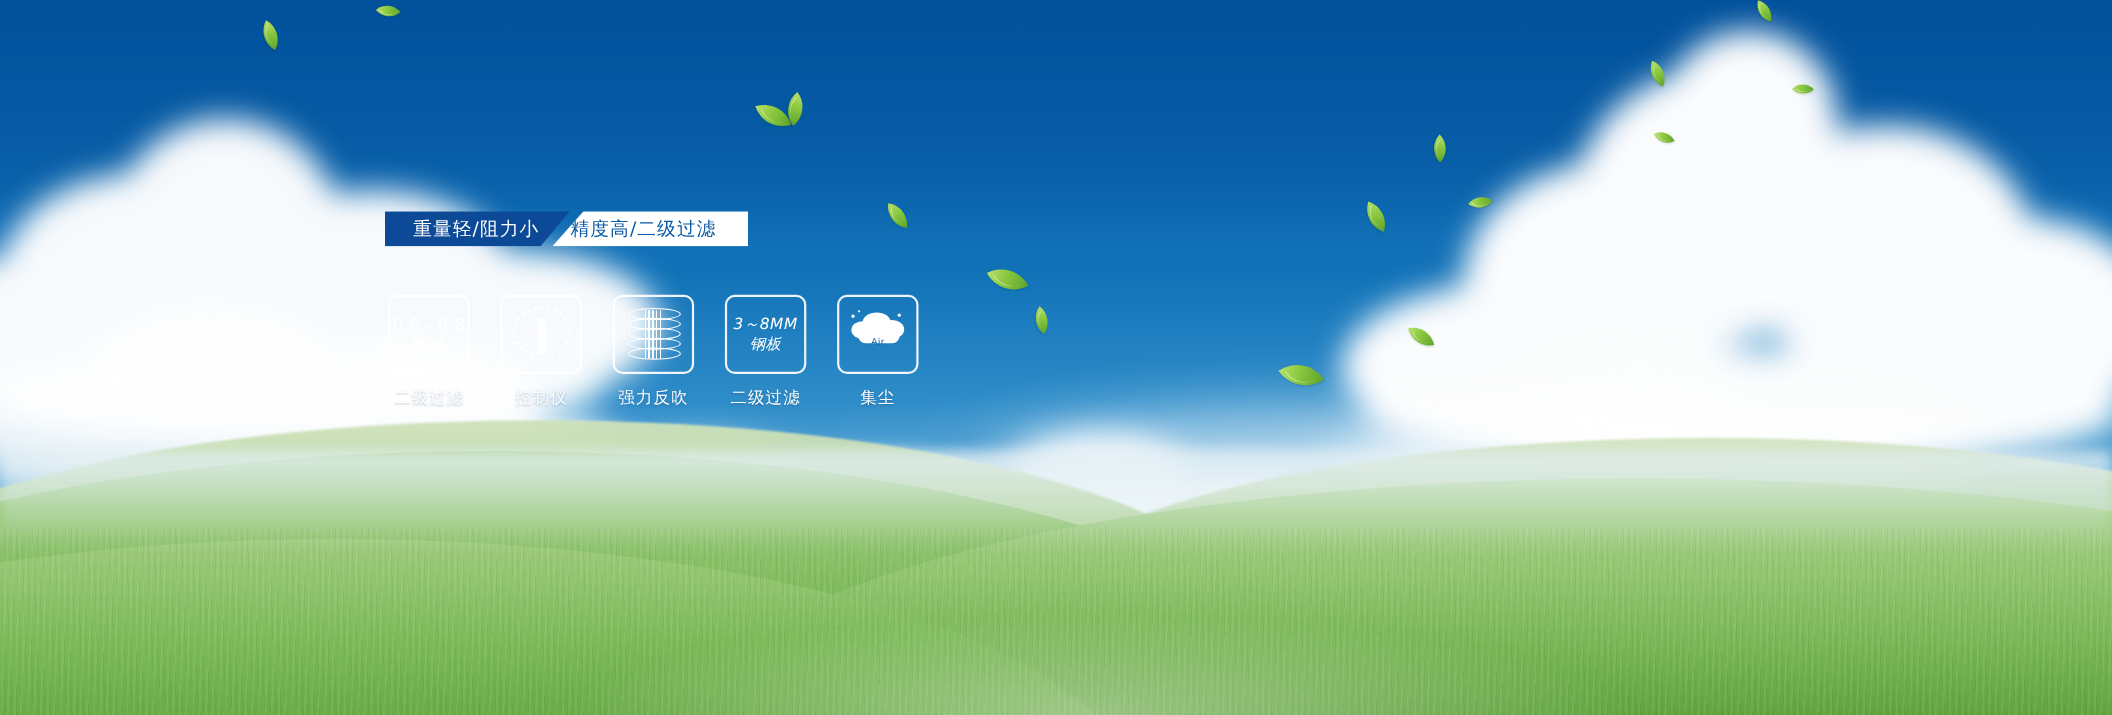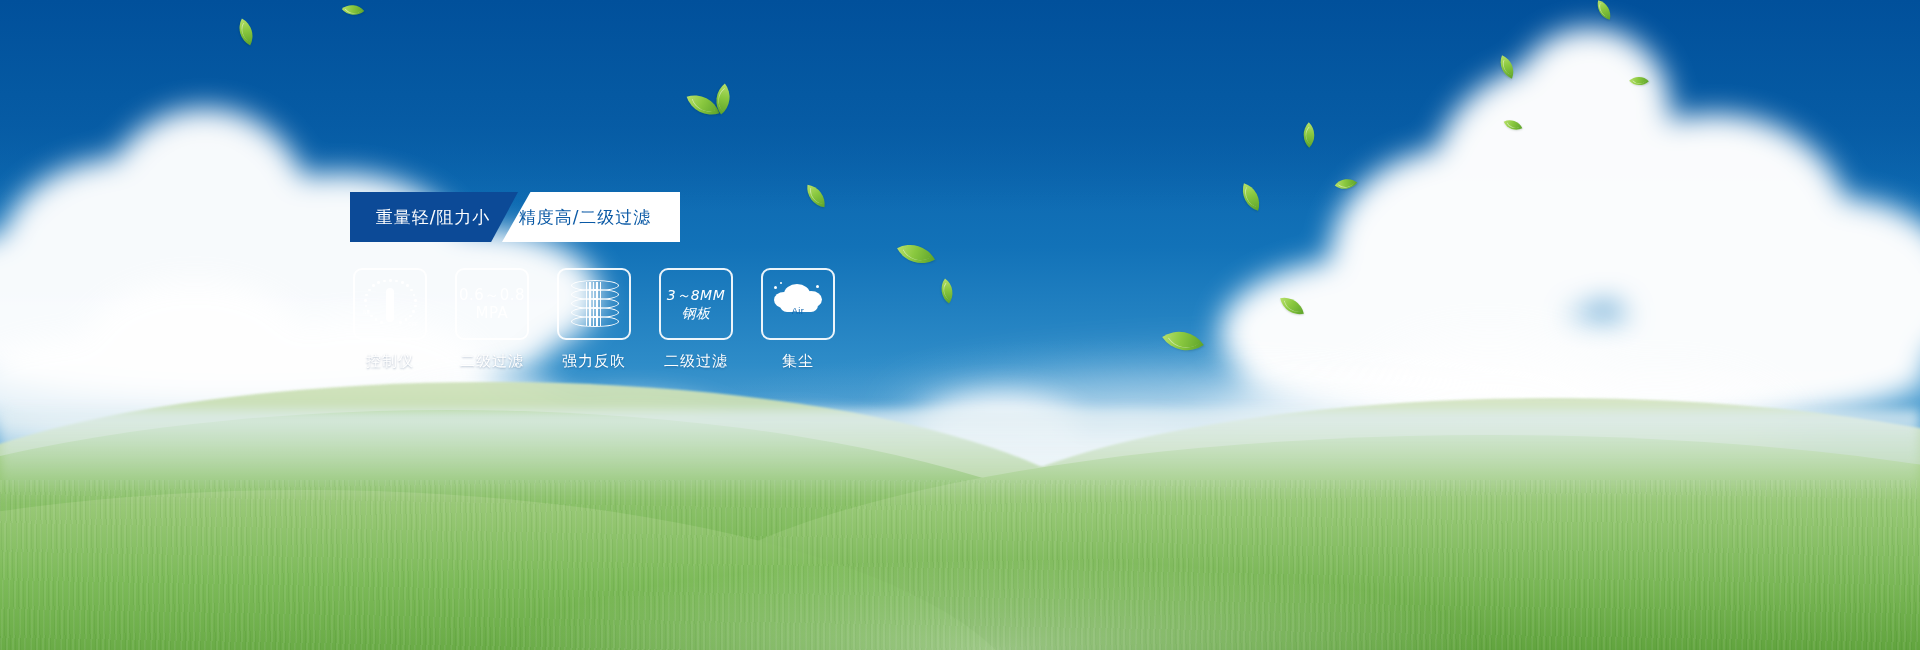--- a/index.html
+++ b/index.html
@@ -136,21 +136,21 @@
 
   .title{
     position:absolute;left:352px;top:116px;
     font-size:56px;line-height:62px;color:#ffffff;
     letter-spacing:4px;font-weight:400;
     font-family:"DejaVu Sans","Liberation Sans",sans-serif;
     white-space:nowrap;
     text-shadow:0 1px 3px rgba(0,40,90,.25);
   }
 
-  .tagrow{position:absolute;left:350px;top:192px;height:50px;display:flex;align-items:stretch;}
+  .tagrow{position:absolute;left:350px;top:192px;height:32px;display:flex;align-items:stretch;}
   .tag{
     display:flex;align-items:center;justify-content:center;
     font-size:17px;letter-spacing:1px;white-space:nowrap;
     font-family:"DejaVu Sans","Liberation Sans",sans-serif;
   }
   .tag-dark{
     background:#0c4a97;color:#ffffff;
     padding:0 18px 0 16px;width:134px;
     clip-path:polygon(0 0,100% 0,84% 100%,0 100%);
   }
@@ -300,20 +300,28 @@
 
   <div class="content">
 
 
     <div class="tagrow">
       <div class="tag tag-dark">重量轻/阻力小</div>
       <div class="tag tag-light">精度高/二级过滤</div>
     </div>
 
     <div class="features">
+
+      <div class="feature">
+        <div class="fbox">
+          <div class="ftext">0.6～0.8</div>
+          <div class="ftext">MPA</div>
+        </div>
+        <div class="flabel">二级过滤</div>
+      </div>
 
       <div class="feature">
         <div class="fbox">
           <div class="gauge">
             <i class="dot" style="left:25px;top:0px;"></i>
             <i class="dot" style="left:31px;top:.6px;"></i>
             <i class="dot" style="left:37px;top:2.4px;"></i>
             <i class="dot" style="left:42px;top:5.4px;"></i>
             <i class="dot" style="left:46px;top:9.6px;"></i>
             <i class="dot" style="left:48.8px;top:14.6px;"></i>
@@ -337,28 +345,20 @@
             <i class="needle"></i>
             <i class="lbl no">NO</i>
             <i class="lbl off">OFF</i>
           </div>
         </div>
         <div class="flabel">控制仪</div>
       </div>
 
       <div class="feature">
         <div class="fbox">
-          <div class="ftext">0.6～0.8</div>
-          <div class="ftext">MPA</div>
-        </div>
-        <div class="flabel">二级过滤</div>
-      </div>
-
-      <div class="feature">
-        <div class="fbox">
           <div class="coil">
             <i class="core"></i>
             <i class="ring" style="top:1px;"></i>
             <i class="ring" style="top:10px;"></i>
             <i class="ring" style="top:19px;"></i>
             <i class="ring" style="top:28px;"></i>
             <i class="ring" style="top:37px;"></i>
           </div>
         </div>
         <div class="flabel">强力反吹</div>

